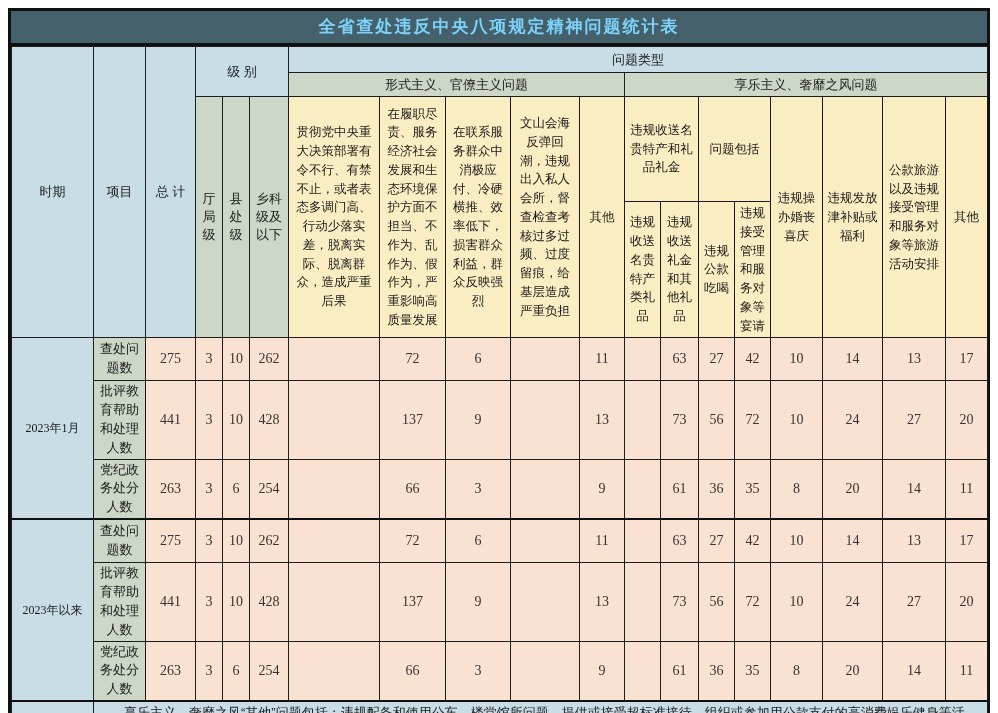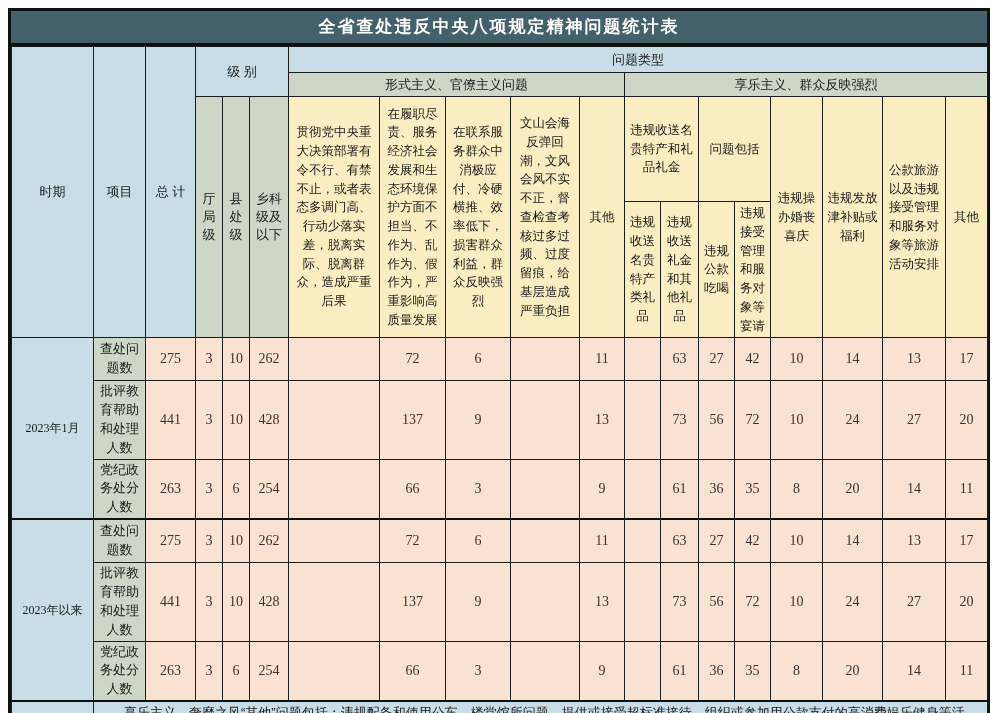--- a/index.html
+++ b/index.html
@@ -1,20 +1,20 @@
 <!DOCTYPE html>
 <html><head>
 <meta charset="utf-8">
 <style>
   html,body { margin:0; padding:0; background:#ffffff; }
   body { width:998px; font-family:"Liberation Sans","DejaVu Sans",sans-serif; color:#1a1a1a; }
   .page { padding:8px 8px 0 8px; }
   .table-wrap { width:976px; border:3px solid #101010; background:#ffffff; }
   .title-bar {
-    background:#44606b; color:#ffffff; height:32px; line-height:32px;
+    background:#44606b; color:#7dd3fc; height:32px; line-height:32px;
     text-align:center; font-size:17px; font-weight:bold; letter-spacing:2px;
     border-bottom:3px solid #101010;
   }
   table { border-collapse:collapse; table-layout:fixed; width:100%; }
   td {
     border:1px solid #1c1c1c; text-align:center; vertical-align:middle;
     font-size:13px; padding:1px 2px; overflow:hidden; word-break:break-all;
   }
   .blue  { background:#c8dde6; }
   .green { background:#ccd7c7; }
@@ -72,30 +72,30 @@
       <thead>
         <tr class="hr-a">
           <td class="blue" rowspan="4">时期</td>
           <td class="blue" rowspan="4">项目</td>
           <td class="blue" rowspan="4">总 计</td>
           <td class="blue" colspan="3" rowspan="2">级 别</td>
           <td class="blue" colspan="13">问题类型</td>
         </tr>
         <tr class="hr-b">
           <td class="green" colspan="5">形式主义、官僚主义问题</td>
-          <td class="green" colspan="8">享乐主义、群众反映强烈</td>
+          <td class="green" colspan="8">享乐主义、奢靡之风问题</td>
         </tr>
         <tr class="hr-c">
           <td class="green" rowspan="2">厅局级</td>
           <td class="green" rowspan="2">县处级</td>
           <td class="green" rowspan="2">乡科级及以下</td>
           <td class="cream hcol" rowspan="2">贯彻党中央重大决策部署有令不行、有禁不止，或者表态多调门高、行动少落实差，脱离实际、脱离群众，造成严重后果</td>
           <td class="cream hcol" rowspan="2">在履职尽责、服务经济社会发展和生态环境保护方面不担当、不作为、乱作为、假作为，严重影响高质量发展</td>
           <td class="cream hcol" rowspan="2">在联系服务群众中消极应付、冷硬横推、效率低下，损害群众利益，群众反映强烈</td>
-          <td class="cream hcol" rowspan="2">文山会海反弹回潮，文风会风不实不正，督查检查考核过多过频、过度留痕，给基层造成严重负担</td>
+          <td class="cream hcol" rowspan="2">文山会海反弹回潮，违规出入私人会所，督查检查考核过多过频、过度留痕，给基层造成严重负担</td>
           <td class="cream hcol" rowspan="2">其他</td>
           <td class="cream hcol h-upper" colspan="2">违规收送名贵特产和礼品礼金</td>
           <td class="cream hcol h-upper" colspan="2">问题包括</td>
           <td class="cream hcol" rowspan="2">违规操办婚丧喜庆</td>
           <td class="cream hcol" rowspan="2">违规发放津补贴或福利</td>
           <td class="cream hcol" rowspan="2">公款旅游以及违规接受管理和服务对象等旅游活动安排</td>
           <td class="cream hcol" rowspan="2">其他</td>
         </tr>
         <tr class="hr-d">
           <td class="cream hcol">违规收送名贵特产类礼品</td>

